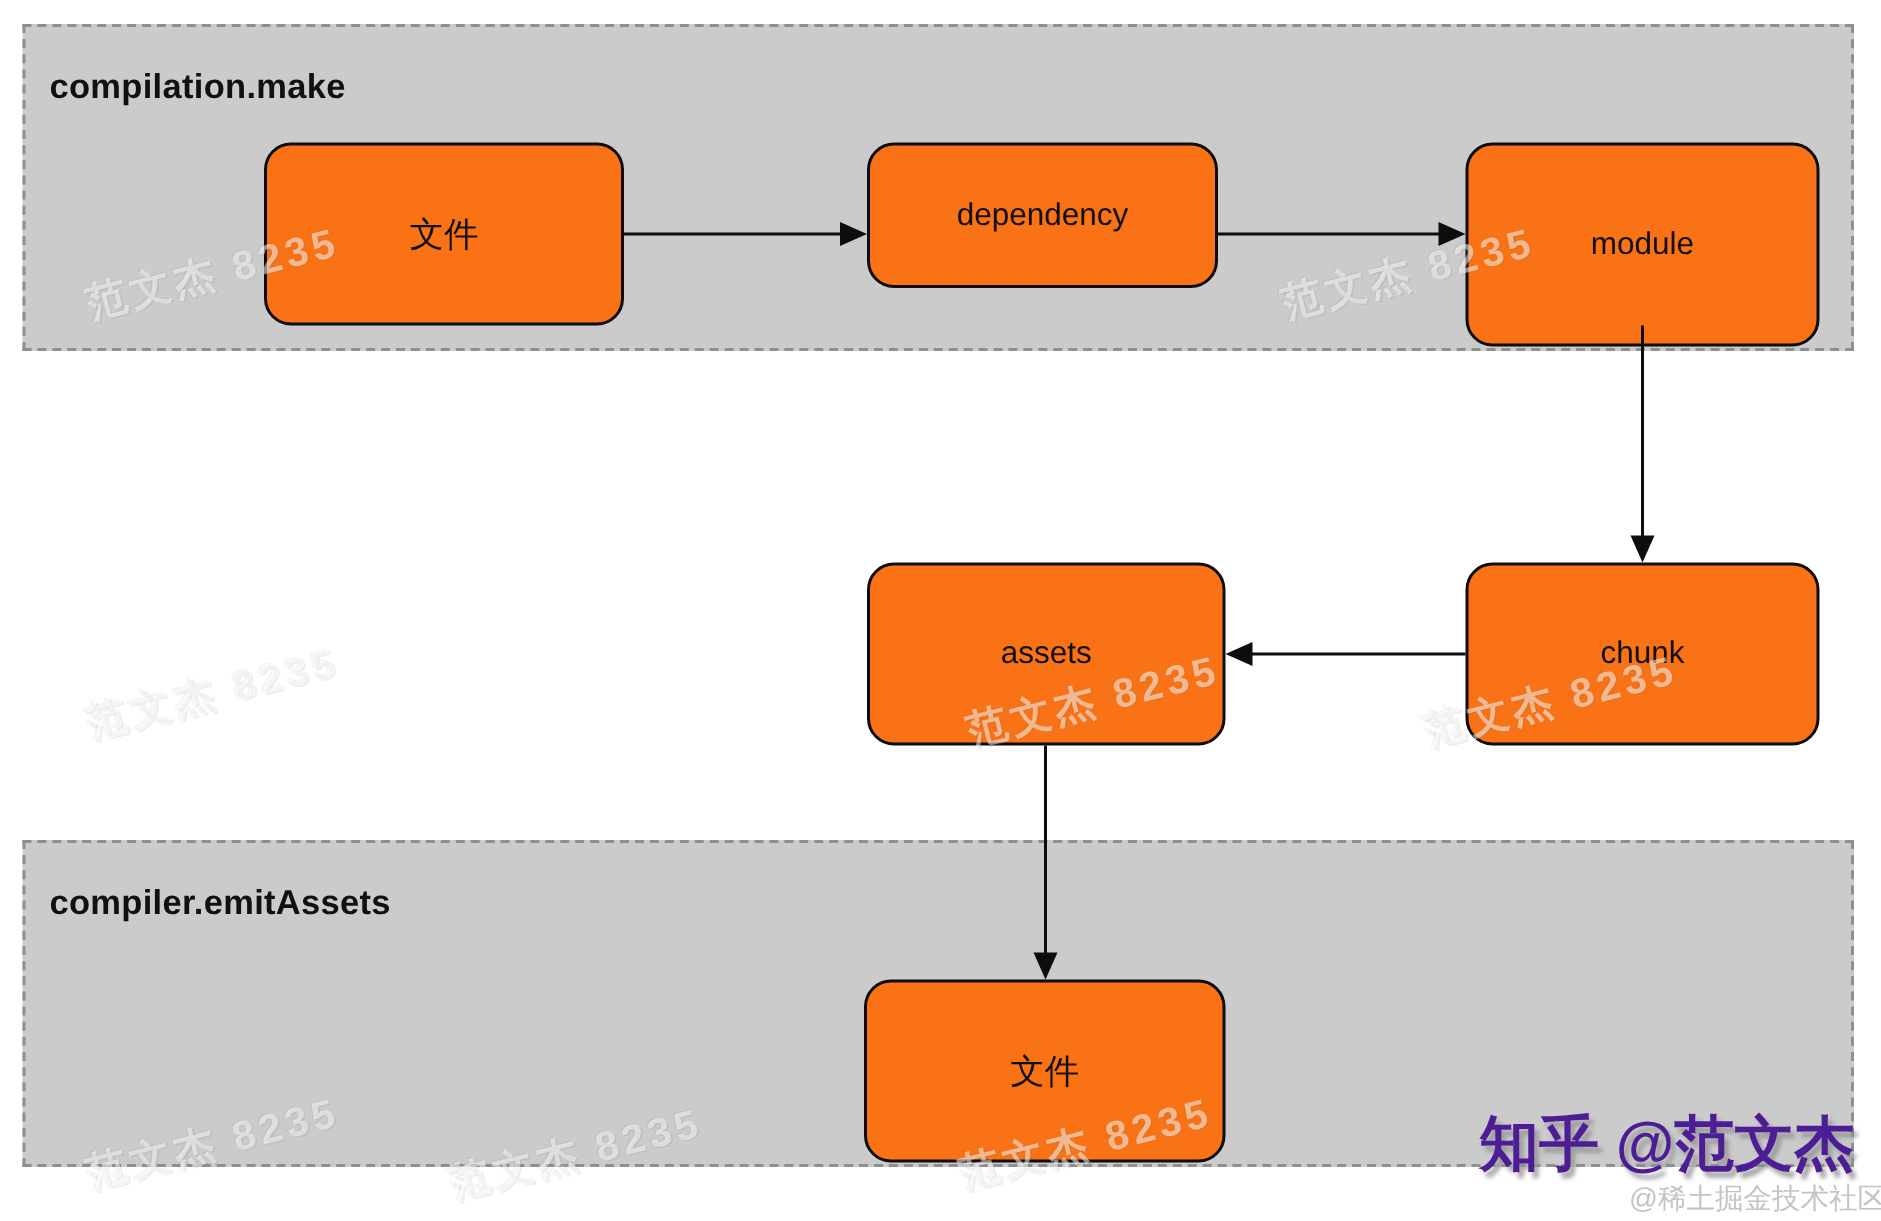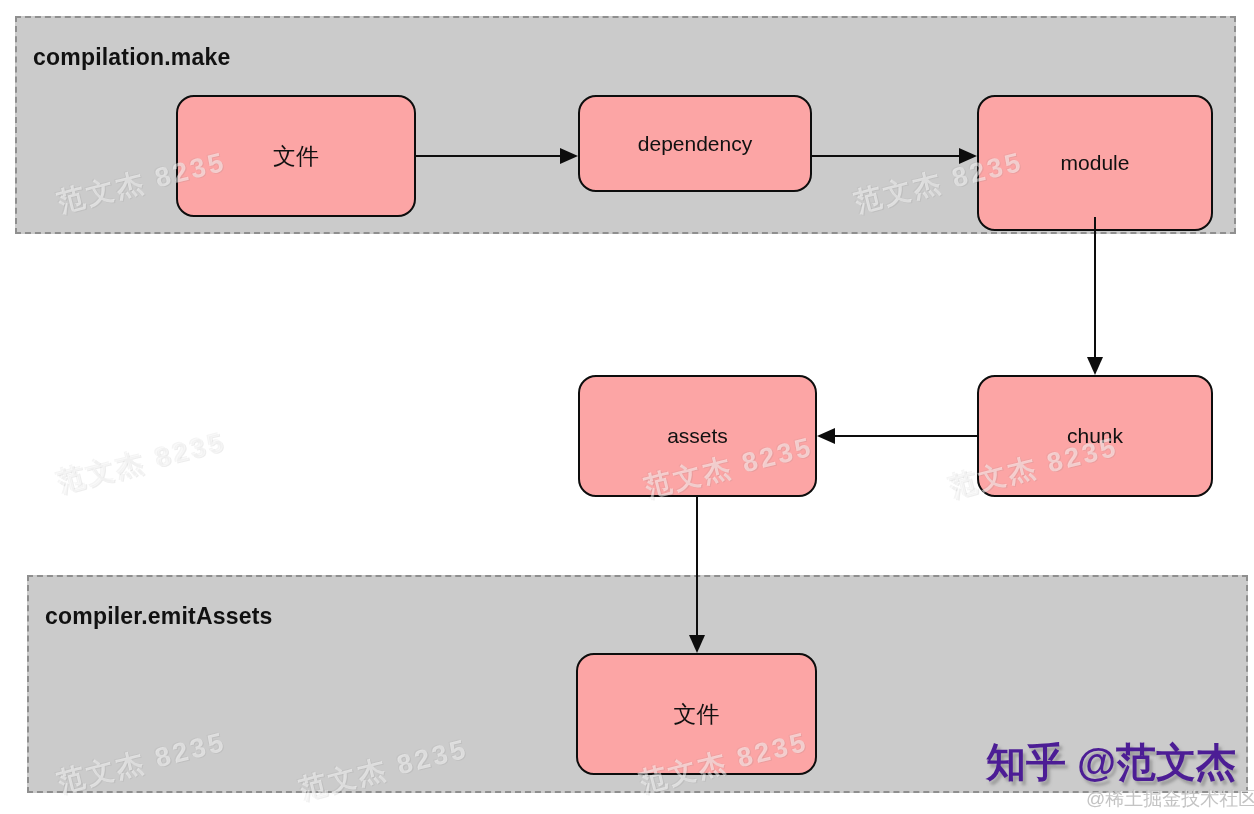--- a/index.html
+++ b/index.html
@@ -28,21 +28,21 @@
     position: absolute;
     left: 16px;
     top: 26px;
     font-size: 23px;
     font-weight: bold;
     color: #111111;
     letter-spacing: 0.2px;
   }
   .node {
     position: absolute;
-    background: #fca5a5;
+    background: #f97316;
     border: 2px solid #0d0d0d;
     border-radius: 18px;
     display: flex;
     align-items: center;
     justify-content: center;
     font-size: 21px;
     color: #111111;
     box-sizing: border-box;
   }
   .edges-layer {
@@ -89,21 +89,21 @@
   }
 </style>
 </head>
 <body>
 
 <div class="canvas">
 
   <div class="phase" style="top:16px;">
     <div class="phase-title">compilation.make</div>
   </div>
-  <div class="phase" style="top:575px;margin-left:12px;">
+  <div class="phase" style="top:560px;">
     <div class="phase-title">compiler.emitAssets</div>
   </div>
 
   <div class="node" style="left:176px; top:95px;  width:240px; height:122px; font-size:23px;">文件</div>
   <div class="node" style="left:578px; top:95px;  width:234px; height:97px;">dependency</div>
   <div class="node" style="left:977px; top:95px;  width:236px; height:136px;">module</div>
   <div class="node" style="left:977px; top:375px; width:236px; height:122px;">chunk</div>
   <div class="node" style="left:578px; top:375px; width:239px; height:122px;">assets</div>
   <div class="node" style="left:576px; top:653px; width:241px; height:122px; font-size:23px;">文件</div>
 

